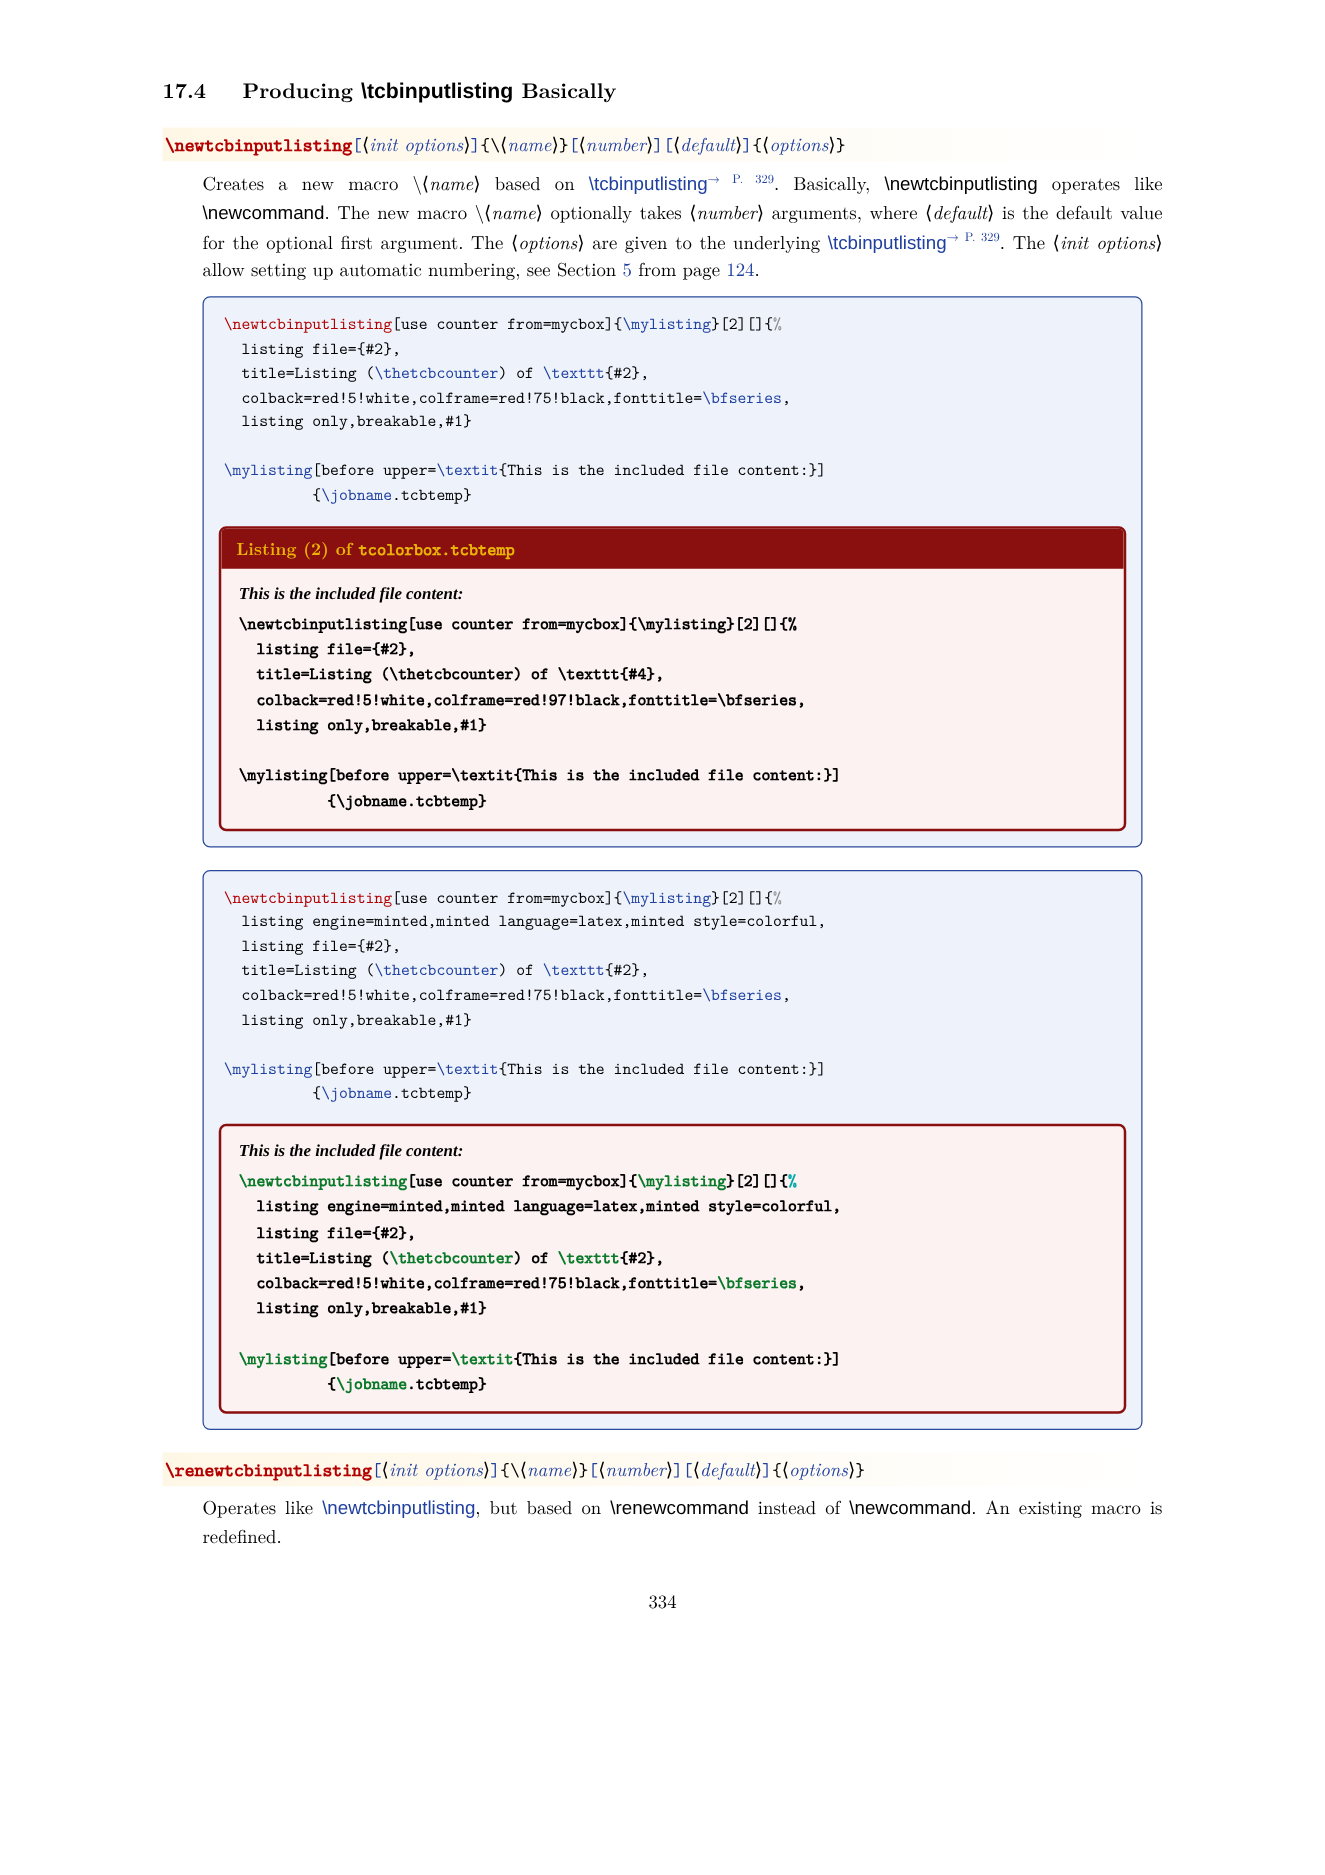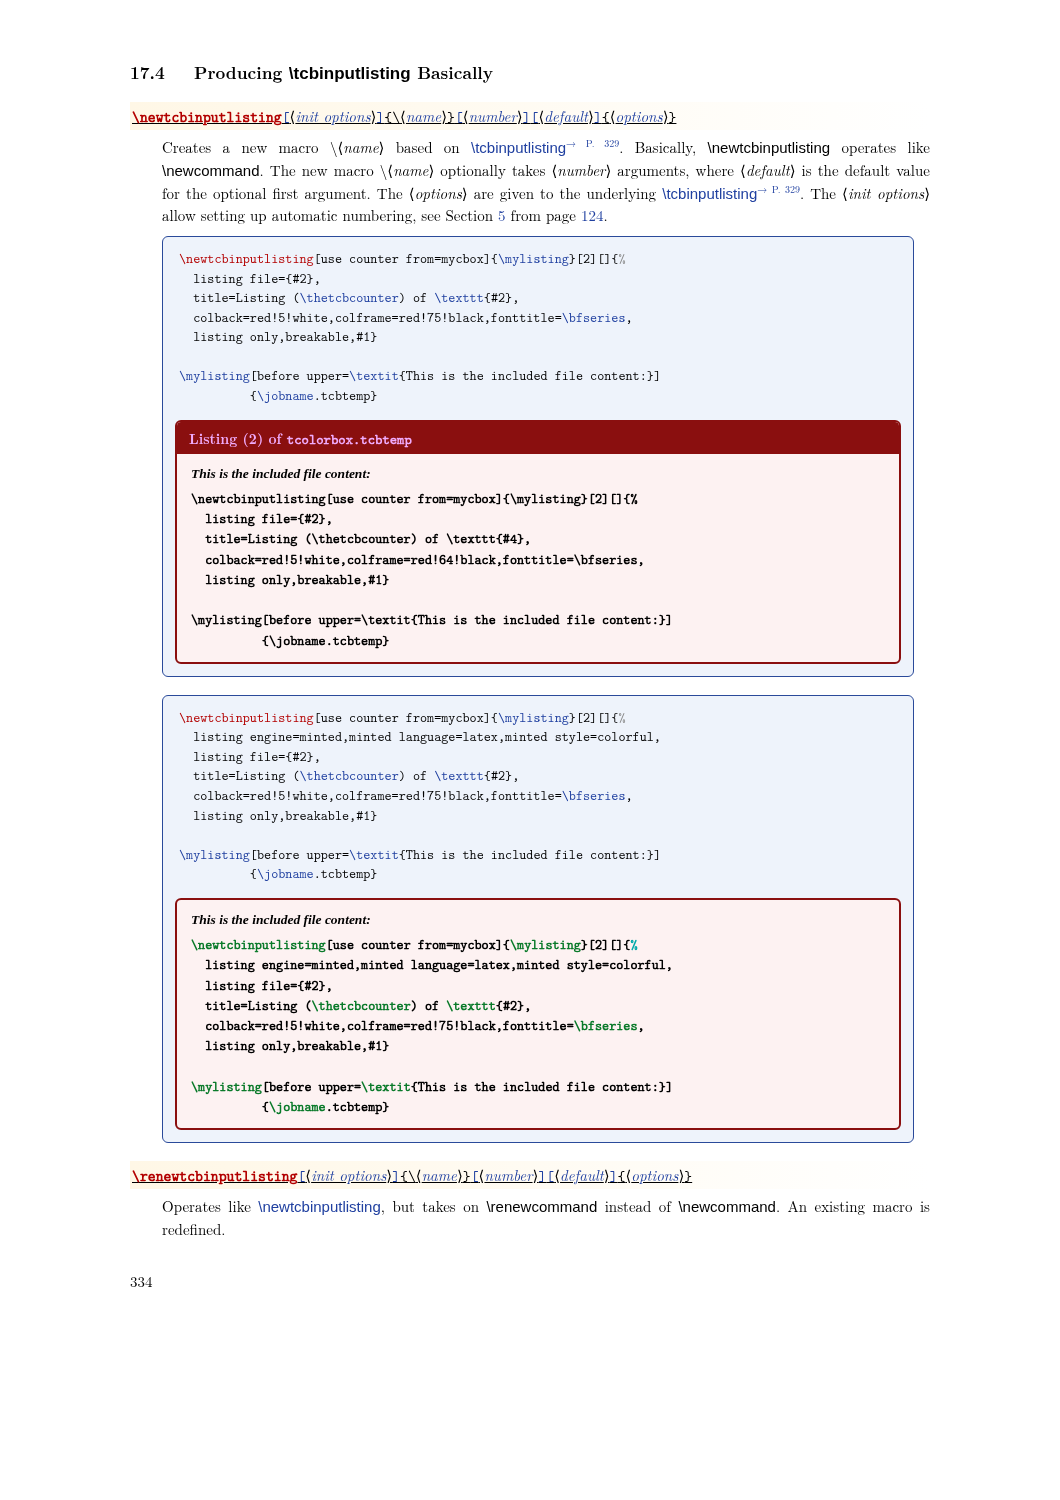--- a/index.html
+++ b/index.html
@@ -19,21 +19,20 @@
     font-size: 17px;
     margin-bottom: 18px;
   }
   .tt { font-family: Liberation Sans, sans-serif; }
   .cmdbox {
     background: linear-gradient(to right, #fff7e6 0%, #ffffff 100%);
     padding: 3px 2px;
     margin-bottom: 6px;
     font-family: "Latin Modern Mono", "CMU Typewriter Text", "Courier New", monospace;
     font-size: 15px;
-    text-decoration: underline;
   }
   .redcmd { color: #b30000; font-weight: bold; }
   .blue { color: #2040a0; }
   .italblue { color: #2040a0; font-style: italic; font-family: "Latin Modern Roman", Georgia, serif;}
   .angle { font-family: "Latin Modern Roman", Georgia, serif; }
   .desc { margin: 4px 0 10px 32px; line-height: 1.45; text-align: justify;}
   .pref { color:#2040a0; font-size: 10px; vertical-align: super;}
   .link { color:#2040a0; }
   .example-outer {
     margin: 8px 16px 18px 32px;
@@ -56,41 +55,41 @@
   .cmt { color: #888; }
   .nested {
     margin: 0 12px 12px 12px;
     border: 2px solid #8a0f0f;
     border-radius: 6px;
     background: #fdf2f2;
     overflow: hidden;
   }
   .nested-title {
     background: #8a0f0f;
-    color: #f0abfc;
+    color: #eab308;
     font-weight: bold;
     padding: 6px 12px;
     font-size: 14px;
     border-top-left-radius: 3px;
     border-top-right-radius: 3px;
   }
   .nested-title .tt2 { font-family: "Latin Modern Mono","Courier New",monospace; font-weight: bold;}
   .nested-body {
     padding: 10px 14px 12px 14px;
     font-size: 13.5px;
     line-height: 1.5;
     font-weight: bold;
   }
   .nested-body .intro { font-style: italic; margin-bottom: 4px; font-family: Georgia, serif;}
   .nested-body pre {
     margin: 0;
     font-family: "Latin Modern Mono","Courier New", monospace;
     white-space: pre;
   }
-  .page-number { margin-top: 30px; font-size: 15px;}
+  .page-number { text-align: center; margin-top: 30px; font-size: 15px;}
 </style>
 </head>
 <body>
 
 <div class="page">
 
   <div class="section-heading">
     <span>17.4</span>&nbsp;&nbsp;&nbsp;<span>Producing</span> <span class="tt">\tcbinputlisting</span> <span>Basically</span>
   </div>
 
@@ -112,21 +111,21 @@
 <span class="cs-blue">\mylisting</span><span>[before upper=</span><span class="cs-blue">\textit</span><span>{This is the included file content:}]</span>
 <span>          {</span><span class="cs-blue">\jobname</span><span>.tcbtemp}</span></div>
 
     <div class="nested">
       <div class="nested-title"><span>Listing (2) of </span><span class="tt2">tcolorbox.tcbtemp</span></div>
       <div class="nested-body">
         <div class="intro">This is the included file content:</div>
 <pre><span>\newtcbinputlisting[use counter from=mycbox]{\mylisting}[2][]{%</span>
 <span>  listing file={#2},</span>
 <span>  title=Listing (\thetcbcounter) of \texttt{#4},</span>
-<span>  colback=red!5!white,colframe=red!64!black,fonttitle=\bfseries,</span>
+<span>  colback=red!5!white,colframe=red!97!black,fonttitle=\bfseries,</span>
 <span>  listing only,breakable,#1}</span>
 <span></span>
 <span>\mylisting[before upper=\textit{This is the included file content:}]</span>
 <span>          {\jobname.tcbtemp}</span></pre>
       </div>
     </div>
   </div>
 
   <div class="example-outer">
     <div class="example-src"><span class="cs-red">\newtcbinputlisting</span><span>[use counter from=mycbox]{</span><span class="cs-blue">\mylisting</span><span>}[2][]{</span><span class="cmt">%</span>
@@ -153,18 +152,18 @@
 <span>          {</span><span class="cs-green">\jobname</span><span>.tcbtemp}</span></pre>
       </div>
     </div>
   </div>
 
   <div class="cmdbox">
     <span class="redcmd">\renewtcbinputlisting</span><span class="blue">[</span><span class="angle">⟨</span><span class="italblue">init options</span><span class="angle">⟩</span><span class="blue">]</span>{\<span class="angle">⟨</span><span class="italblue">name</span><span class="angle">⟩</span>}<span class="blue">[</span><span class="angle">⟨</span><span class="italblue">number</span><span class="angle">⟩</span><span class="blue">]</span><span class="blue">[</span><span class="angle">⟨</span><span class="italblue">default</span><span class="angle">⟩</span><span class="blue">]</span>{<span class="angle">⟨</span><span class="italblue">options</span><span class="angle">⟩</span>}
   </div>
 
   <div class="desc">
-    <span>Operates like </span><span class="tt link">\newtcbinputlisting</span><span>, but takes on </span><span class="tt">\renewcommand</span><span> instead of </span><span class="tt">\newcommand</span><span>. An existing macro is redefined.</span>
+    <span>Operates like </span><span class="tt link">\newtcbinputlisting</span><span>, but based on </span><span class="tt">\renewcommand</span><span> instead of </span><span class="tt">\newcommand</span><span>. An existing macro is redefined.</span>
   </div>
 
   <div class="page-number">334</div>
 
 </div>
 
 </body></html>

